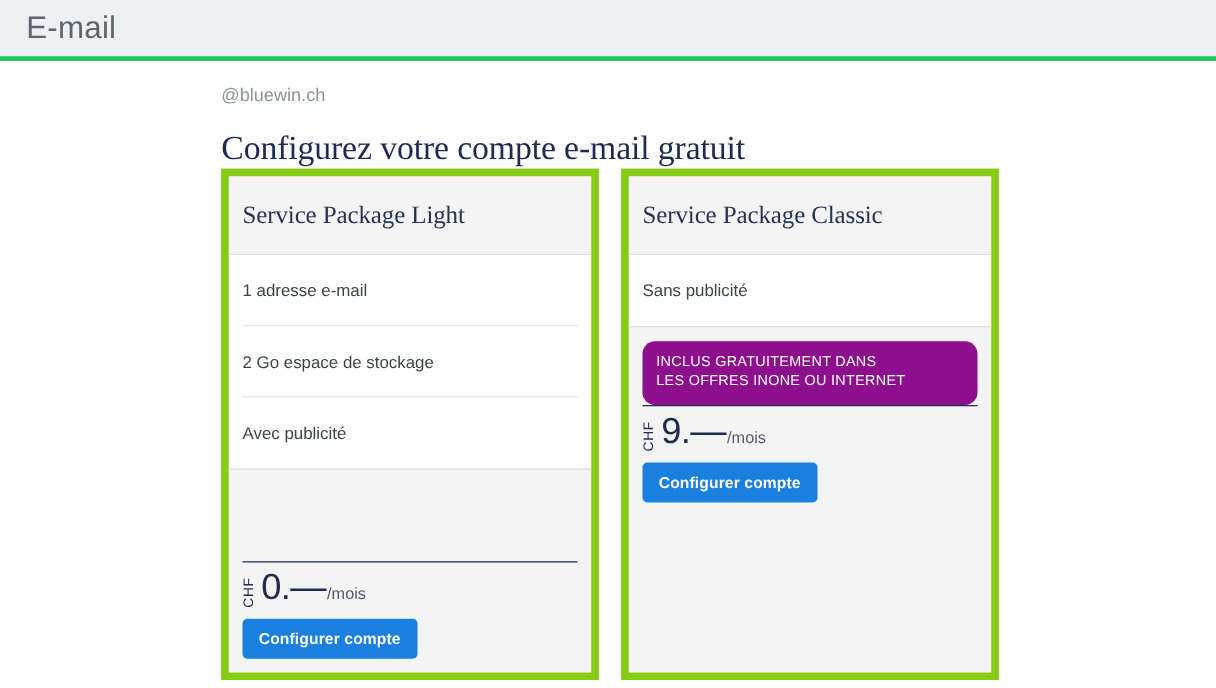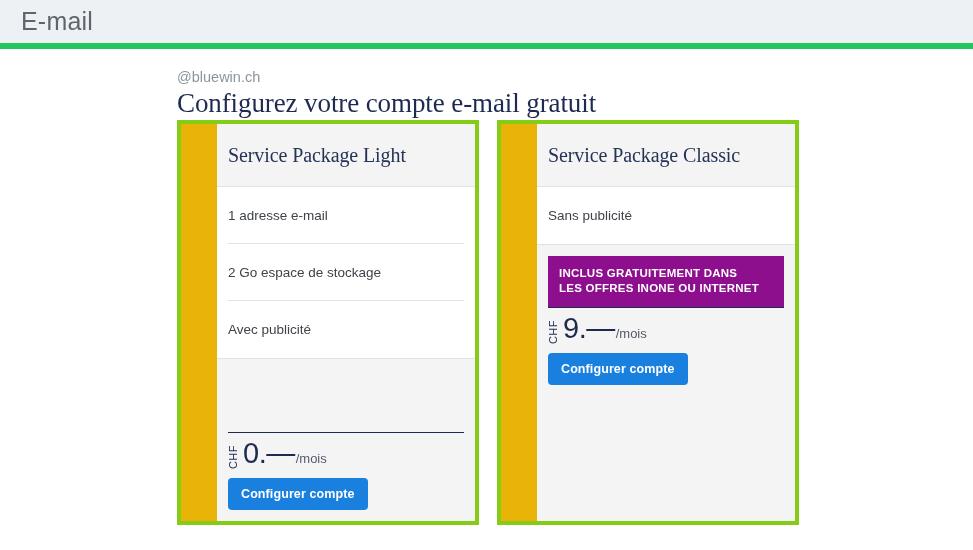--- a/index.html
+++ b/index.html
@@ -9,21 +9,21 @@
     height: 550px;
     overflow: hidden;
     background: #ffffff;
     font-family: "Liberation Sans", sans-serif;
   }
 
   
   .appbar {
     height: 49px;
     background: #eef1f4;
-    border-bottom: 6px solid #22c55e;
+    border-bottom: 4px solid #22c55e;
     display: flex;
     align-items: center;
     padding-left: 21px;
   }
   .appbar-title {
     font-size: 25px;
     font-weight: 400;
     color: #5d666f;
     letter-spacing: 0.2px;
   }
@@ -32,45 +32,44 @@
   .page {
     padding-left: 177px;
     padding-top: 19px;
     background: #ffffff;
   }
 
   .domain-label {
     font-size: 14.5px;
     color: #8c949c;
     line-height: 18px;
-    margin-bottom: 0;
+    margin-bottom: 15px;
   }
 
   .page-title {
     font-family: "Liberation Serif", serif;
     font-size: 27px;
     font-weight: 400;
     color: #1e2a50;
     line-height: 34px;
     letter-spacing: -0.1px;
   }
 
   
   .cards {
     display: flex;
     gap: 18px;
   }
 
   .card {
     width: 302px;
     background: #eab308;
-    border: 4px solid #84cc16;
+    border: 6px solid #84cc16;
     display: flex;
     flex-direction: column;
-    padding-left: 36px;
   }
 
   .card-header {
     background: #f4f4f4;
     border-bottom: 1px solid #e2e2e2;
     height: 63px;
     display: flex;
     align-items: center;
     padding: 0 11px;
   }
@@ -107,25 +106,26 @@
   }
 
   .promo-slot {
     height: 51px;
     margin-bottom: 11px;
   }
   .promo-badge {
     background: #8d0f8d;
     color: #ffffff;
     font-size: 11.5px;
-    font-weight: bold;
+    font-weight: normal;
     line-height: 15px;
     letter-spacing: 0.25px;
     padding: 10px 11px;
     height: 51px;
+    border-radius: 10px;
   }
 
   .price-rule {
     border-top: 1.6px solid #1e2a50;
     margin-bottom: 5px;
   }
 
   .price-row {
     display: flex;
     align-items: baseline;

